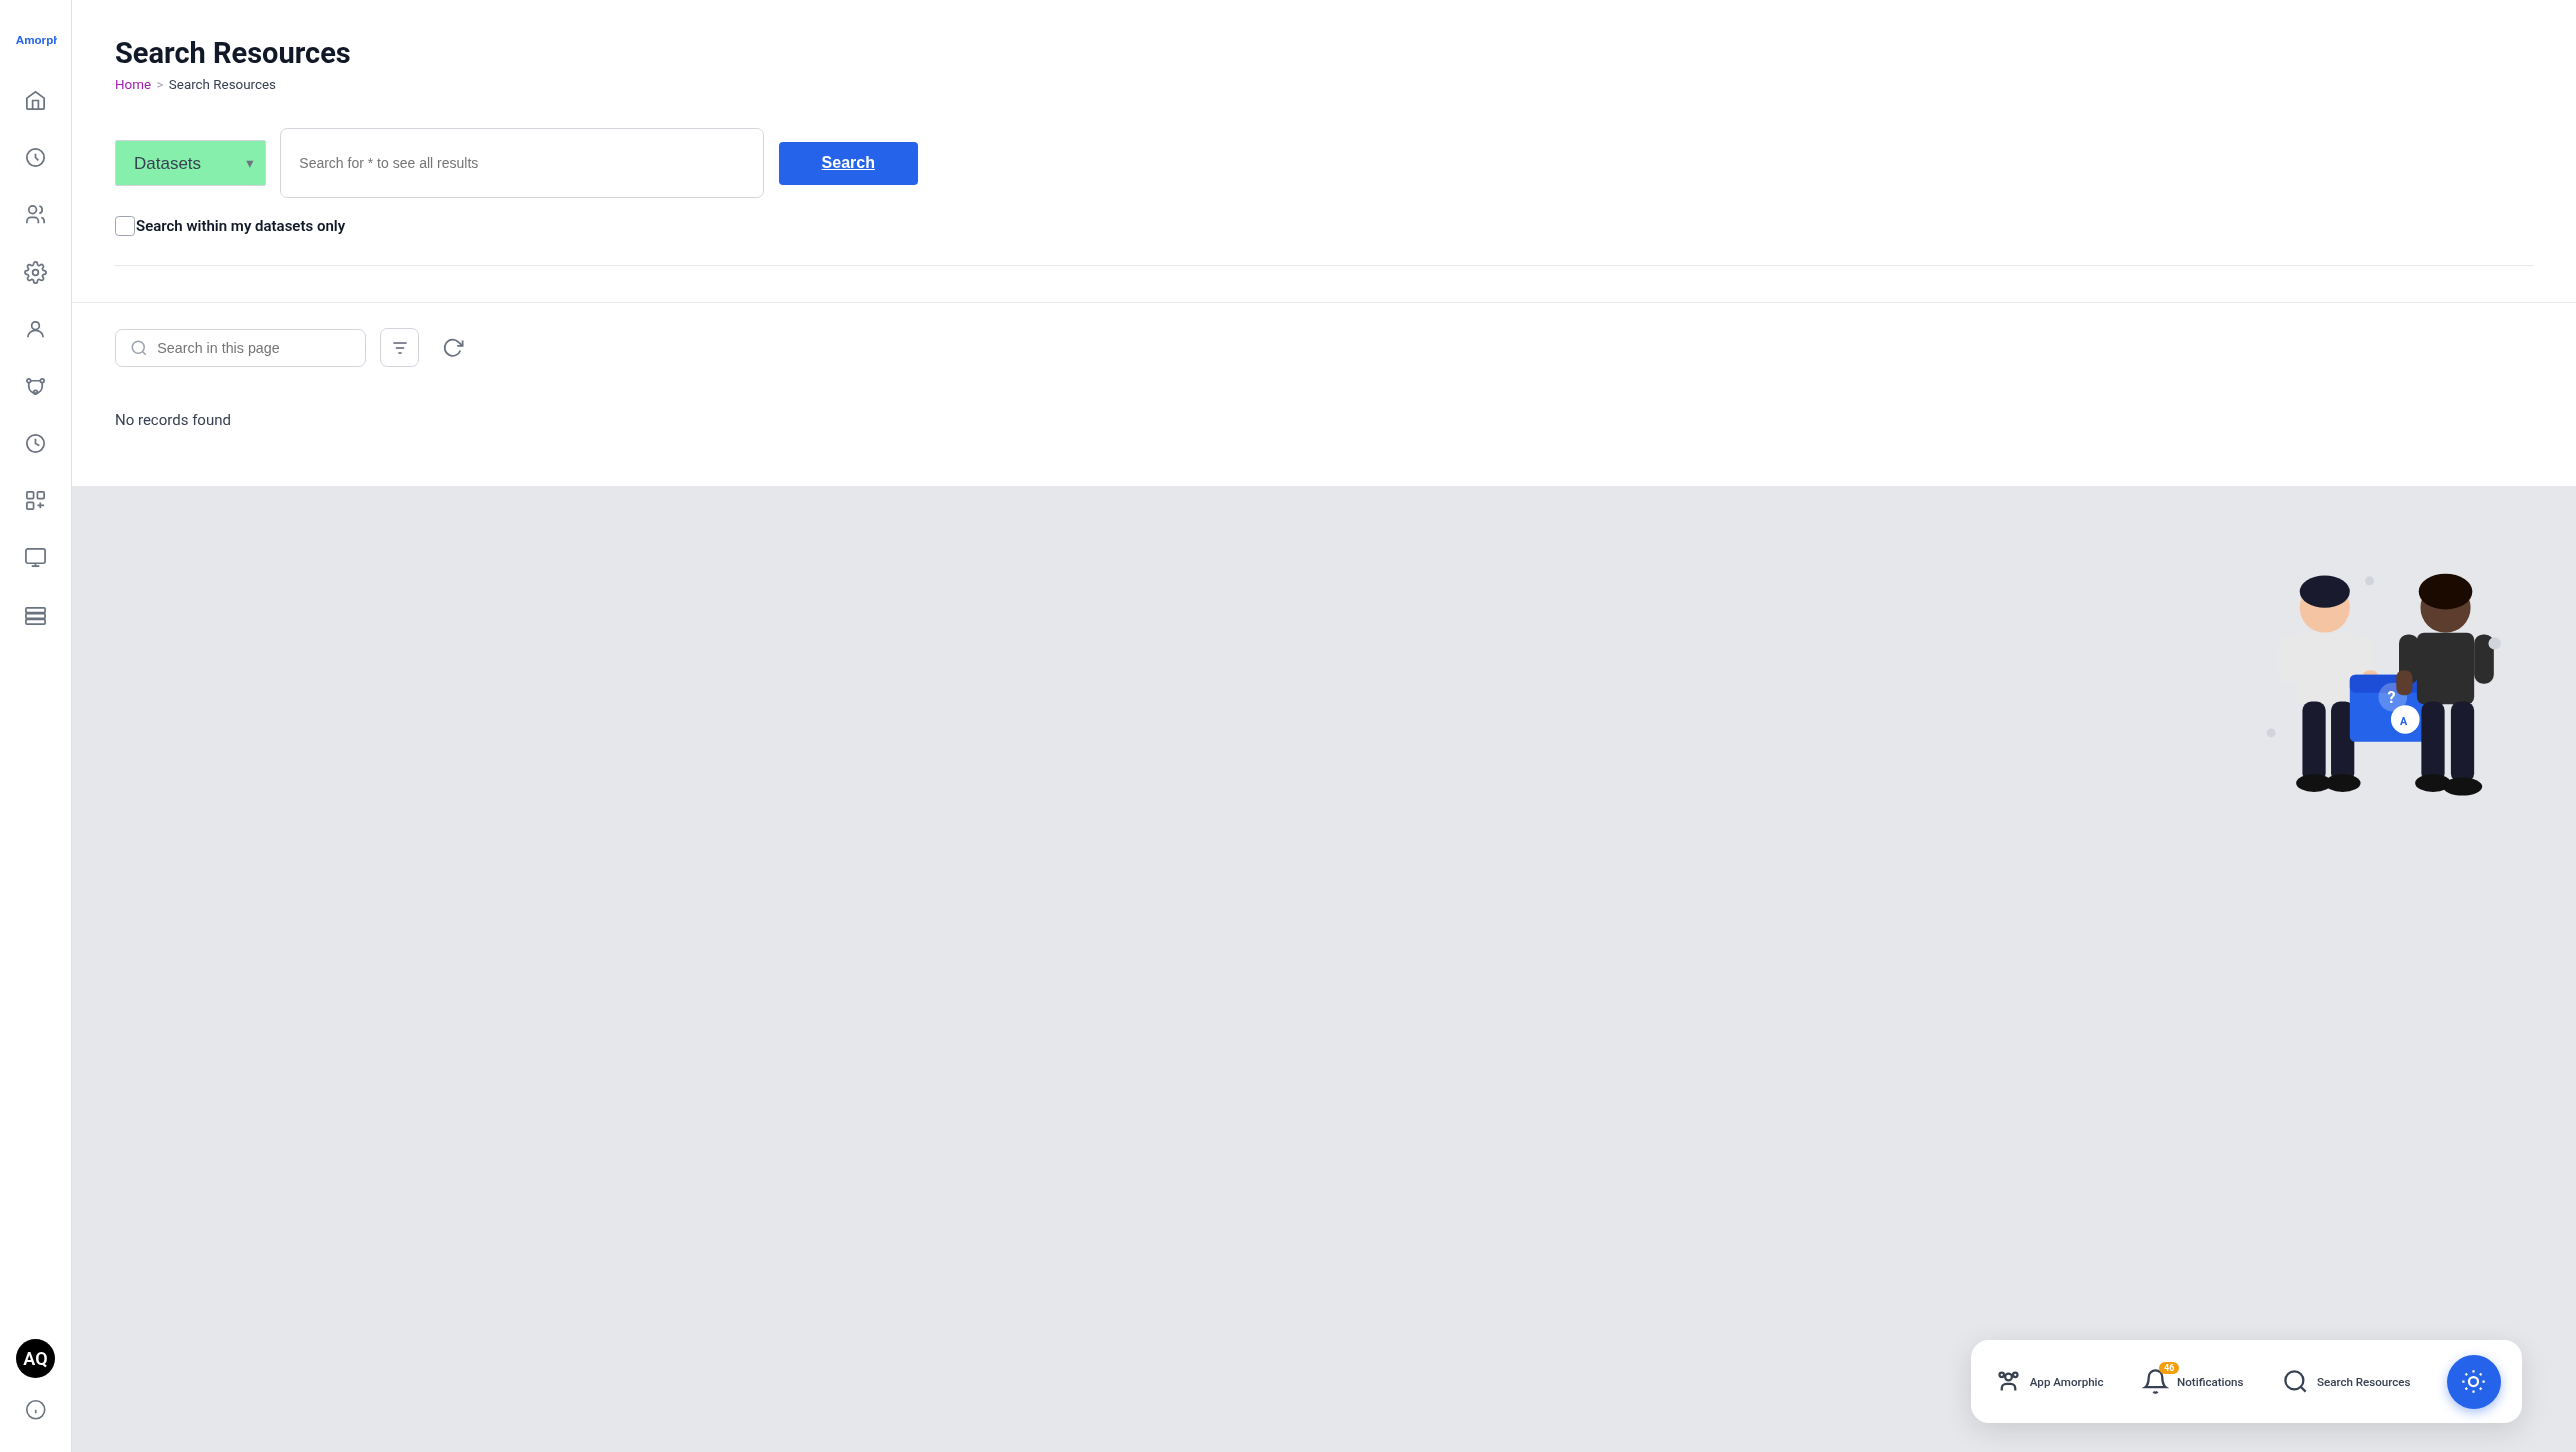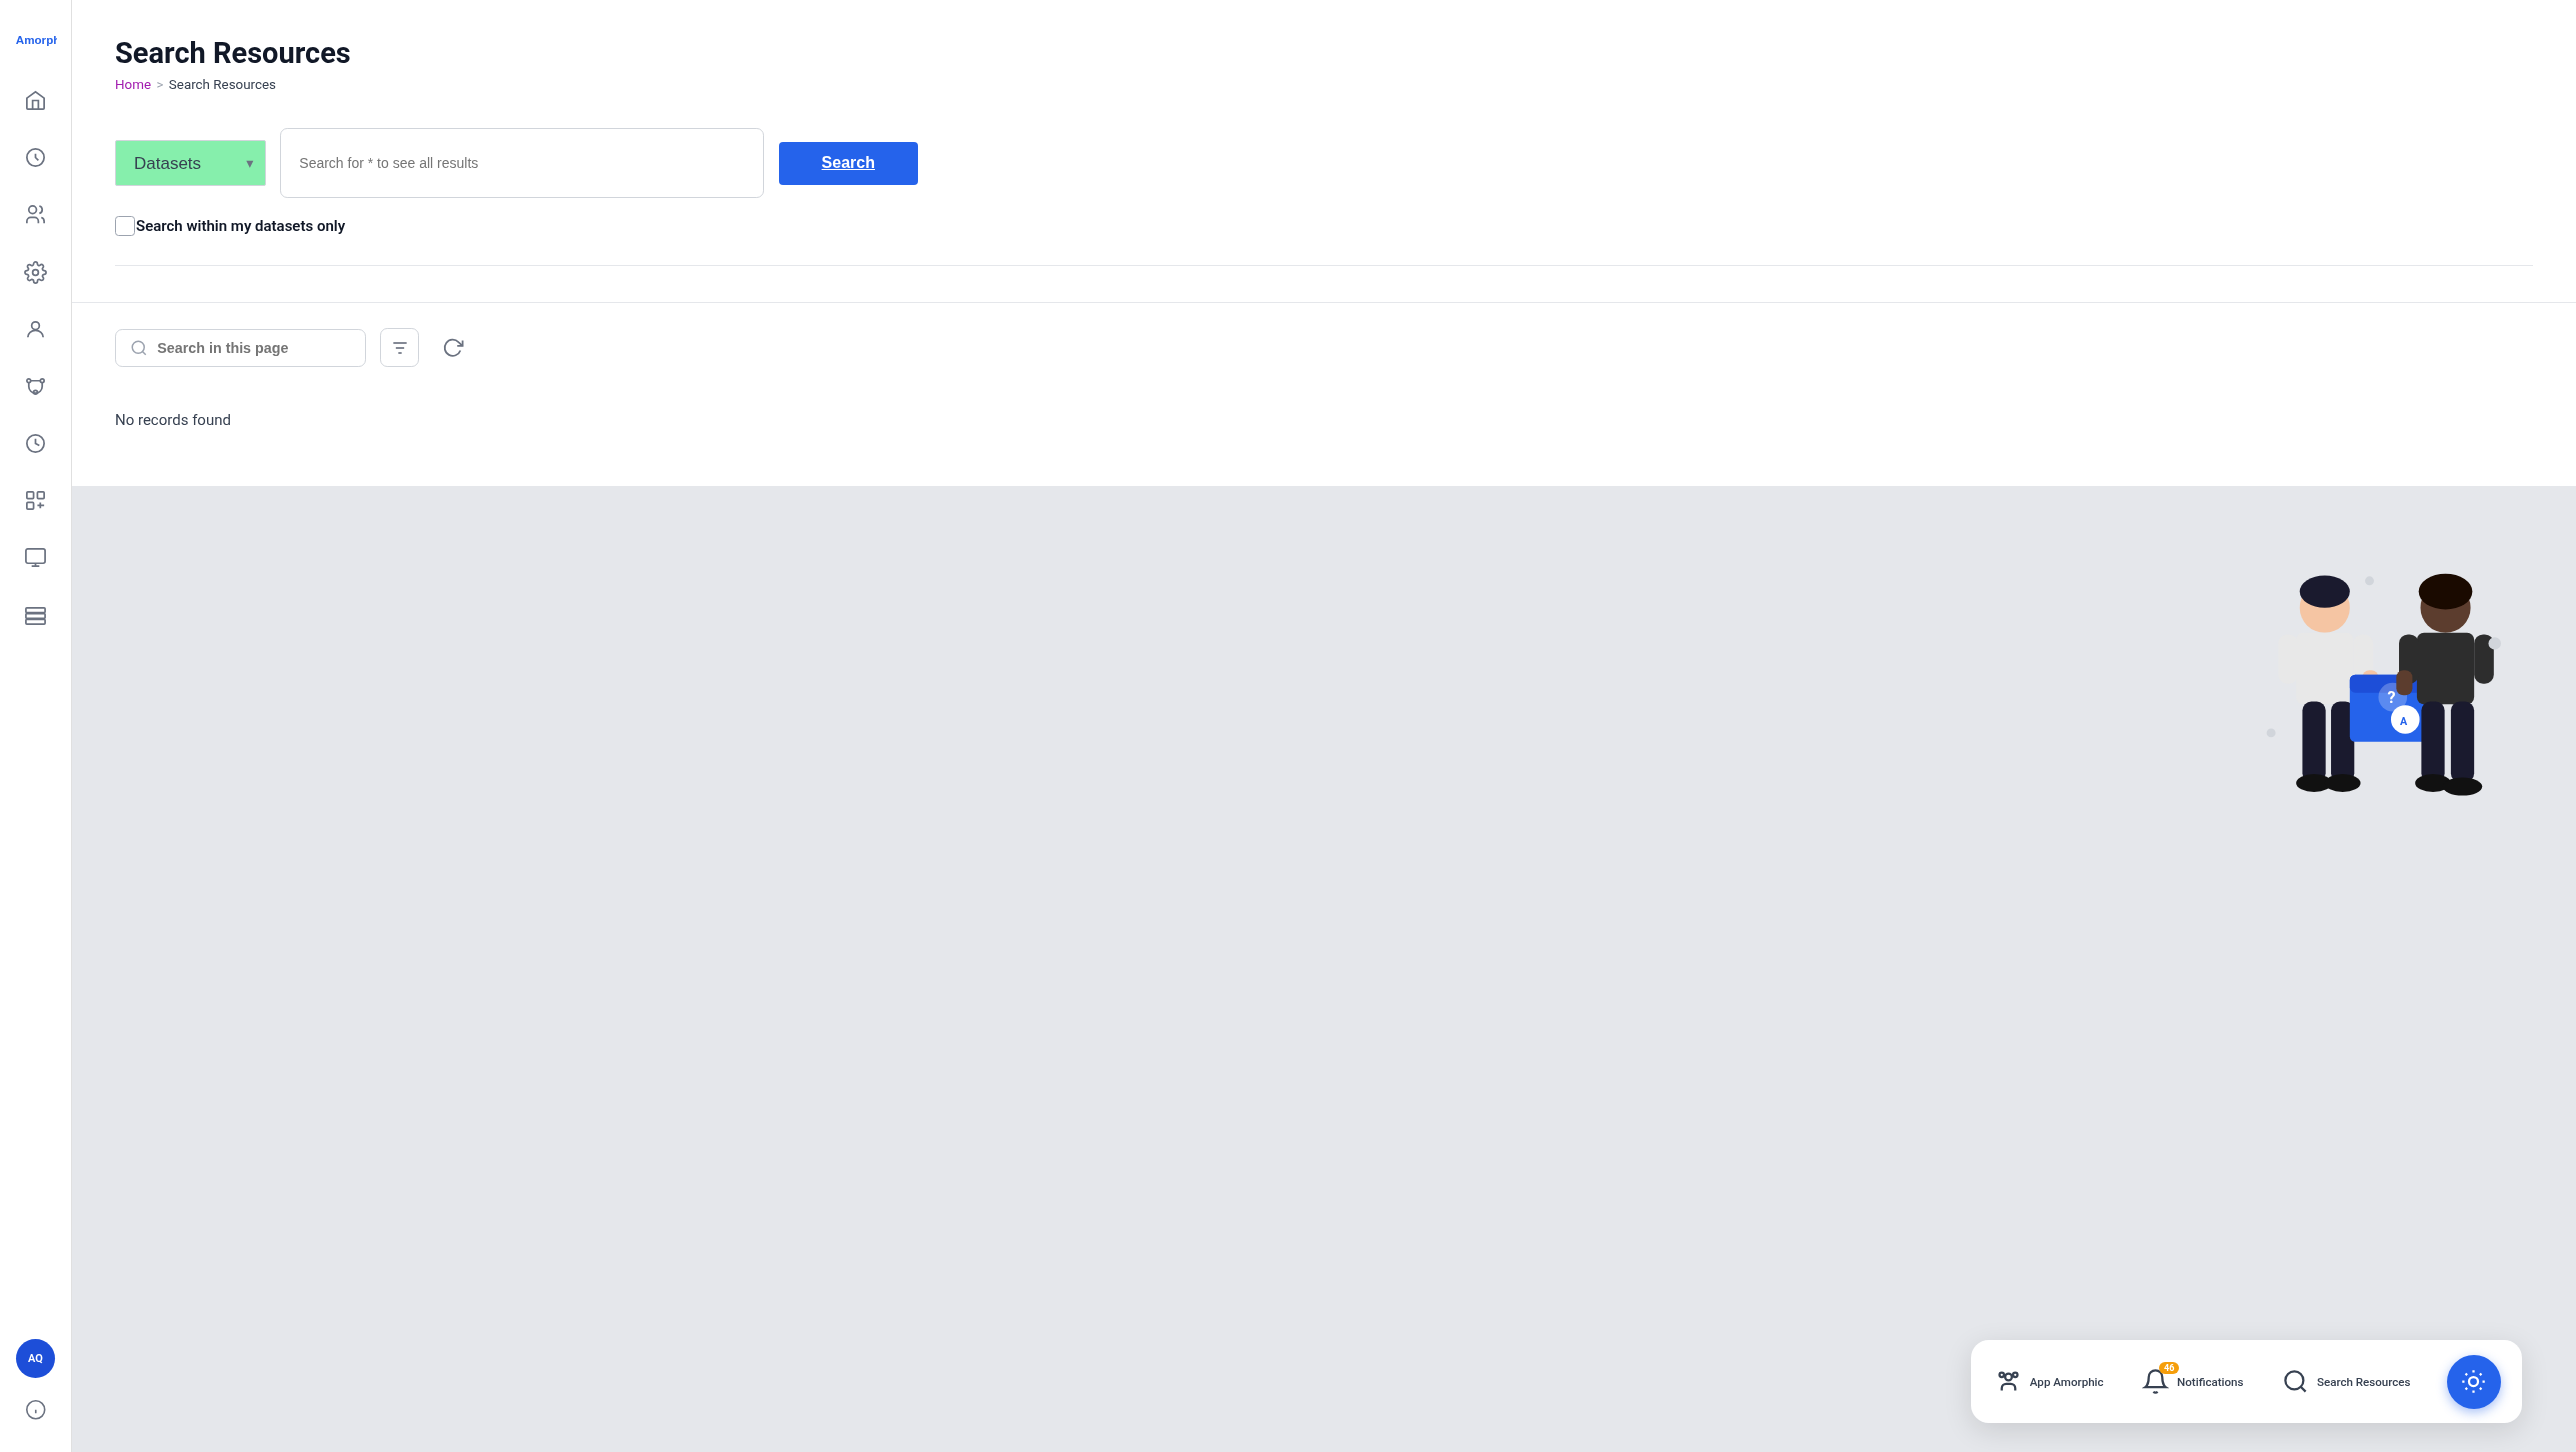--- a/index.html
+++ b/index.html
@@ -57,26 +57,26 @@
       margin-top: auto;
       display: flex;
       flex-direction: column;
       align-items: center;
       gap: 7.2px;
     }
     .sidebar-avatar {
       width: 39px;
       height: 39px;
       border-radius: 50%;
-      background: #1d4ed8;
+      background: #000000;
       display: flex;
       align-items: center;
       justify-content: center;
       color: #fff;
-      font-size: 11px;
+      font-size: 18px;
       font-weight: 600;
       cursor: pointer;
     }
     .sidebar-info {
       width: 50px;
       height: 50px;
       display: flex;
       align-items: center;
       justify-content: center;
       color: #6b7280;
@@ -236,21 +236,20 @@
       height: 18px;
       color: #9ca3af;
     }
     .page-search-input {
       border: none;
       outline: none;
       font-size: 14.3px;
       color: #6b7280;
       background: transparent;
       width: 161px;
-      font-weight: bold;
     }
     .filter-icon-btn {
       width: 39px;
       height: 39px;
       display: flex;
       align-items: center;
       justify-content: center;
       border: 1.3px solid #d1d5db;
       border-radius: 7.2px;
       cursor: pointer;

